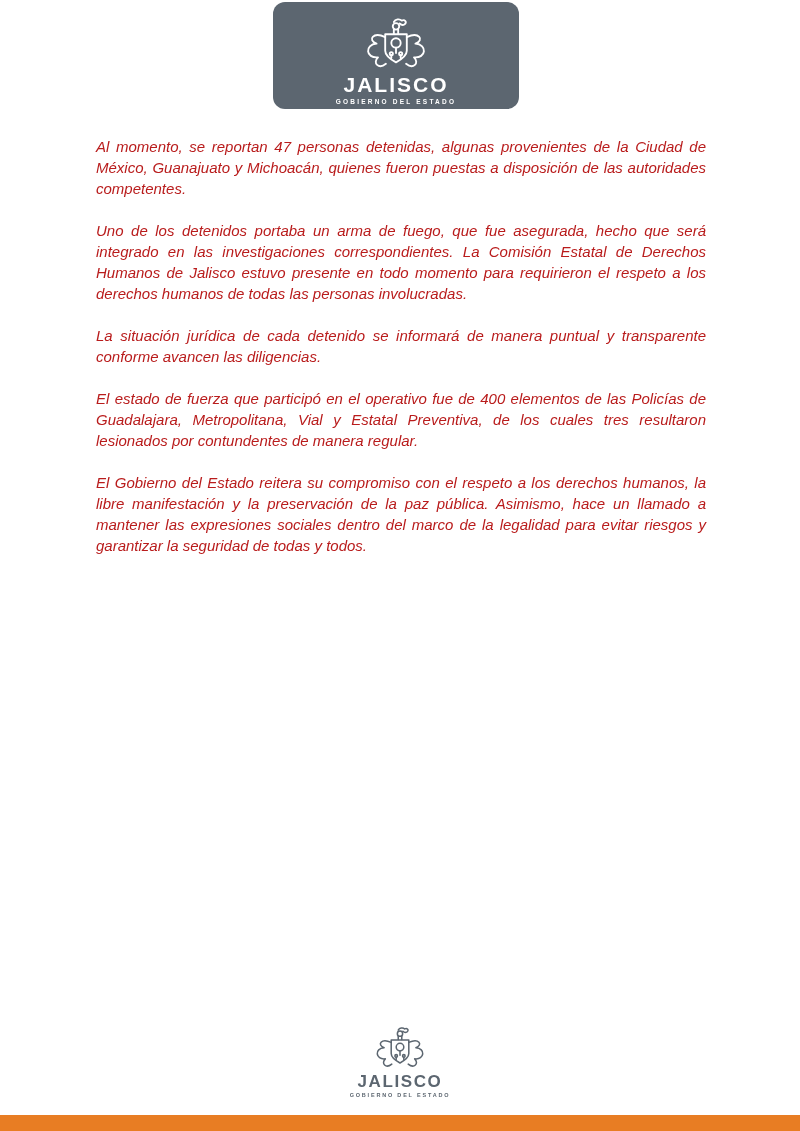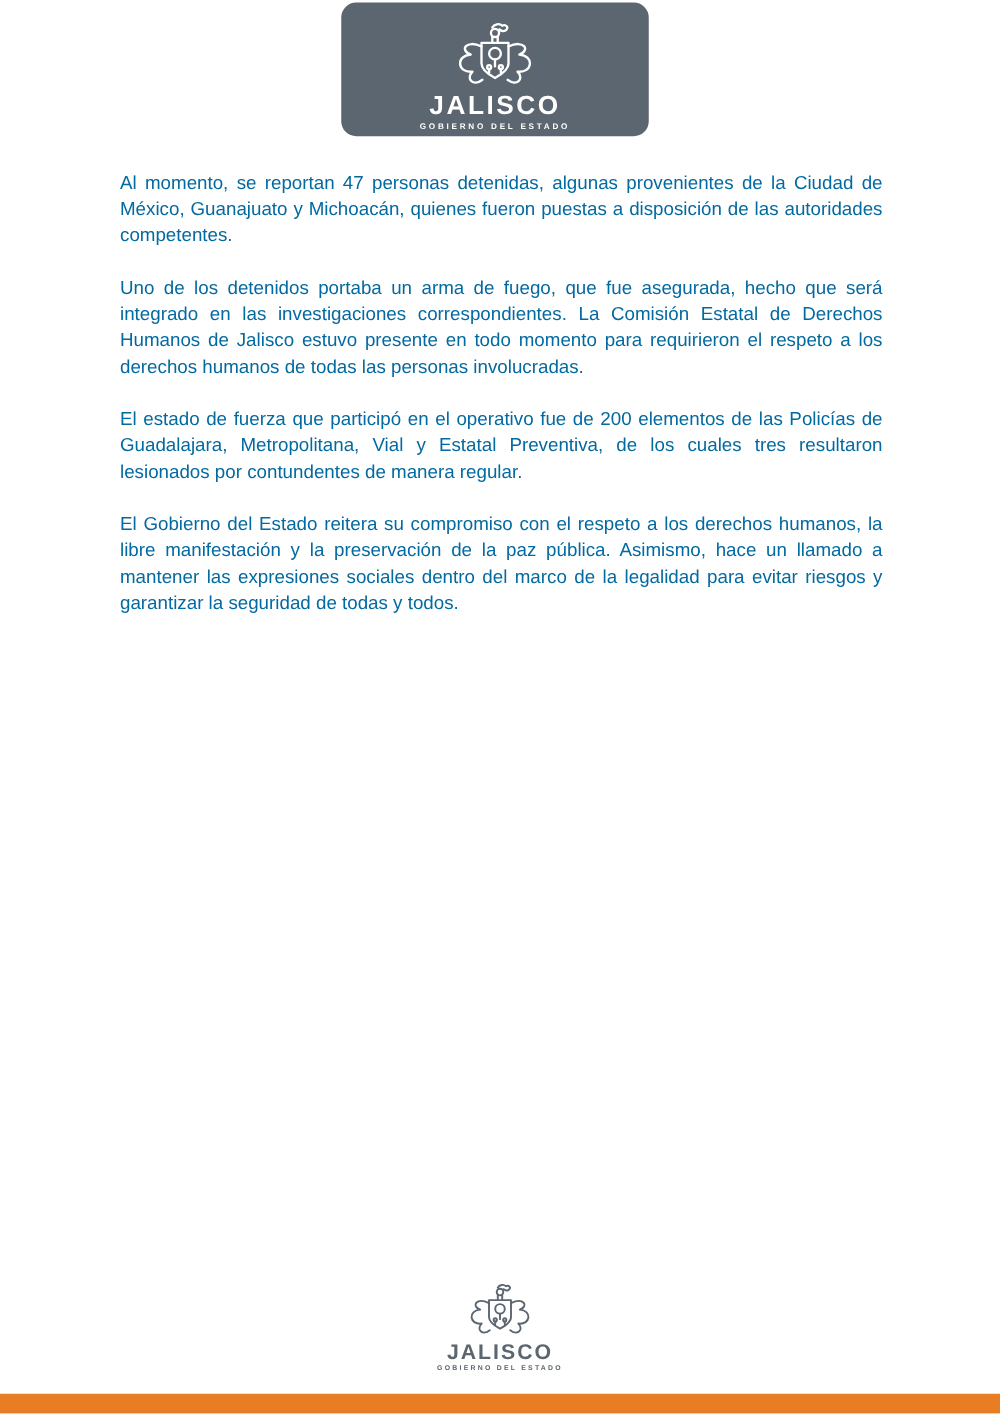--- a/index.html
+++ b/index.html
@@ -41,24 +41,25 @@
     line-height: 1;
   }
   .header-box .logo-subtitle { font-size: 6.5px; margin-top: 4px; }
 
   
   .content {
     position: absolute;
     left: 96px;
     top: 136px;
     width: 610px;
-    color: #0369a1;
+    color: #b91c1c;
     font-size: 15px;
     line-height: 21px;
     text-align: justify;
+    font-style: italic;
   }
   .content p { margin-bottom: 21px; }
 
   
   .footer-logo {
     position: absolute;
     left: 0;
     top: 1026px;
     width: 100%;
     display: flex;
@@ -116,21 +117,22 @@
           <use href="#jalisco-crest" y="2"></use>
         </svg>
     </span>
     <span class="logo-title">JALISCO</span>
     <span class="logo-subtitle">GOBIERNO DEL ESTADO</span>
   </div>
 
   <div class="content">
     <p>Al momento, se reportan 47 personas detenidas, algunas provenientes de la Ciudad de México, Guanajuato y Michoacán, quienes fueron puestas a disposición de las autoridades competentes.</p>
     <p>Uno de los detenidos portaba un arma de fuego, que fue asegurada, hecho que será integrado en las investigaciones correspondientes. La Comisión Estatal de Derechos Humanos de Jalisco estuvo presente en todo momento para requirieron el respeto a los derechos humanos de todas las personas involucradas.</p>
-    <p>El estado de fuerza que participó en el operativo fue de 200 elementos de las Policías de Guadalajara, Metropolitana, Vial y Estatal Preventiva, de los cuales tres resultaron lesionados por contundentes de manera regular.</p>
+    <p>La situación jurídica de cada detenido se informará de manera puntual y transparente conforme avancen las diligencias.</p>
+    <p>El estado de fuerza que participó en el operativo fue de 400 elementos de las Policías de Guadalajara, Metropolitana, Vial y Estatal Preventiva, de los cuales tres resultaron lesionados por contundentes de manera regular.</p>
     <p>El Gobierno del Estado reitera su compromiso con el respeto a los derechos humanos, la libre manifestación y la preservación de la paz pública. Asimismo, hace un llamado a mantener las expresiones sociales dentro del marco de la legalidad para evitar riesgos y garantizar la seguridad de todas y todos.</p>
   </div>
 
   <div class="footer-logo">
     <span class="crest">
       <svg viewBox="0 0 100 75">
           <use href="#jalisco-crest" y="2"></use>
         </svg>
     </span>
     <span class="logo-title">JALISCO</span>

